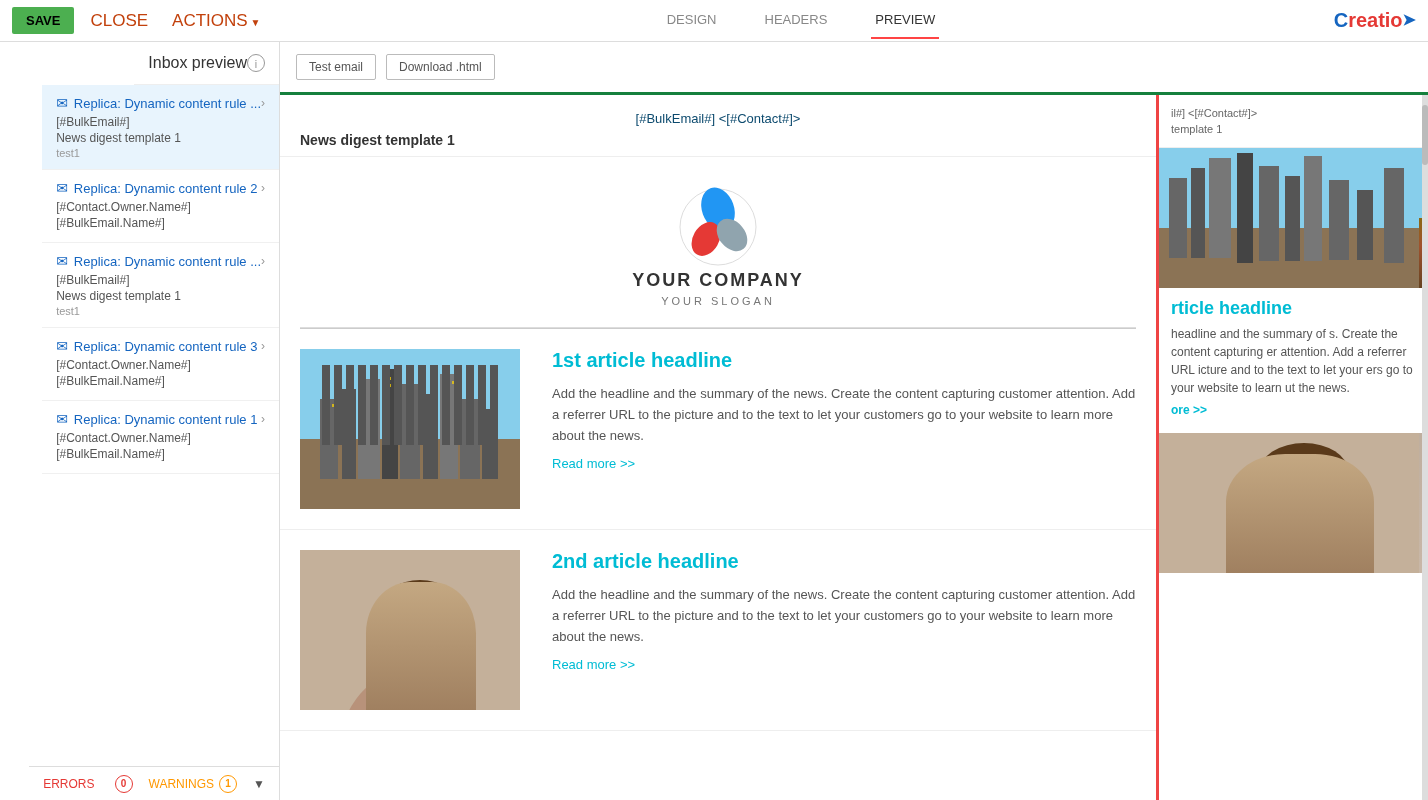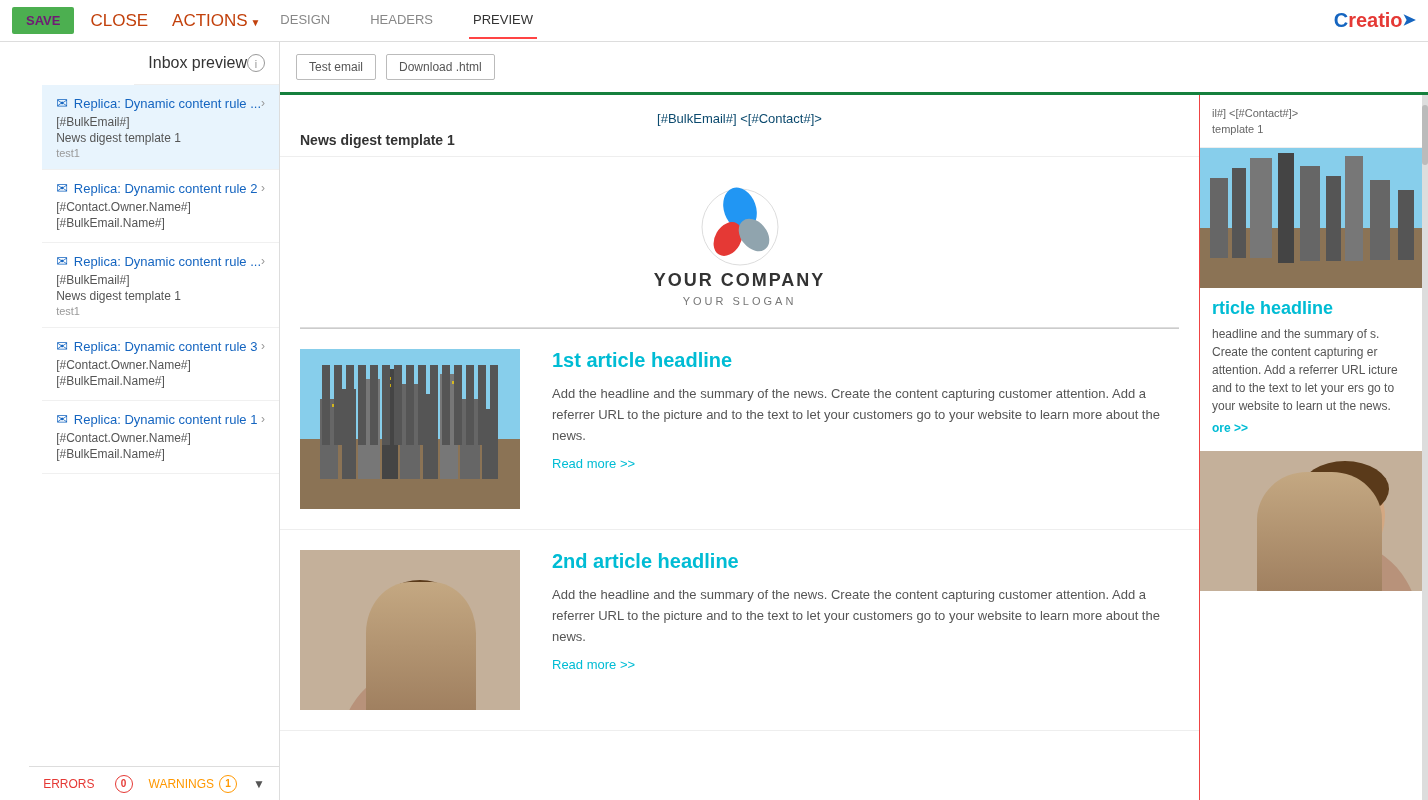--- a/index.html
+++ b/index.html
@@ -10,41 +10,42 @@
       display: flex;
       align-items: center;
       height: 42px;
       background: #fff;
       border-bottom: 1px solid #ddd;
       padding: 0 12px;
       gap: 8px;
     }
     .btn-save {
       background: #4CAF50;
-      color: #701a75;
+      color: #000000;
       border: none;
       padding: 6px 14px;
       font-weight: bold;
       font-size: 13px;
       cursor: pointer;
       border-radius: 2px;
     }
     .btn-close, .btn-actions {
       background: none;
       border: none;
       color: #c2410c;
       font-size: 17px;
       cursor: pointer;
       padding: 4px 8px;
     }
     .btn-actions::after { content: ' ▼'; font-size: 10px; }
     .toolbar-center {
       flex: 1;
       display: flex;
-      gap: 32px;
+      justify-content: center;
+      gap: 40px;
     }
     .tab-item {
       font-size: 13px;
       color: #888;
       cursor: pointer;
       padding: 10px 4px;
       text-transform: uppercase;
       border-bottom: 2px solid transparent;
     }
     .tab-item.active {
@@ -308,23 +309,23 @@
     }
     .read-more {
       color: #00BCD4;
       font-size: 13px;
       text-decoration: none;
       cursor: pointer;
     }
 
     
     .right-panel {
-      width: 229px;
+      width: 272px;
       background: #fff;
-      border-left: 1px solid #ef4444;
+      border-left: 3px solid #ef4444;
       overflow: hidden;
       position: relative;
     }
     .right-panel-inner {
       padding: 0;
       overflow: hidden;
     }
     .right-meta {
       padding: 12px;
       border-bottom: 1px solid #eee;

